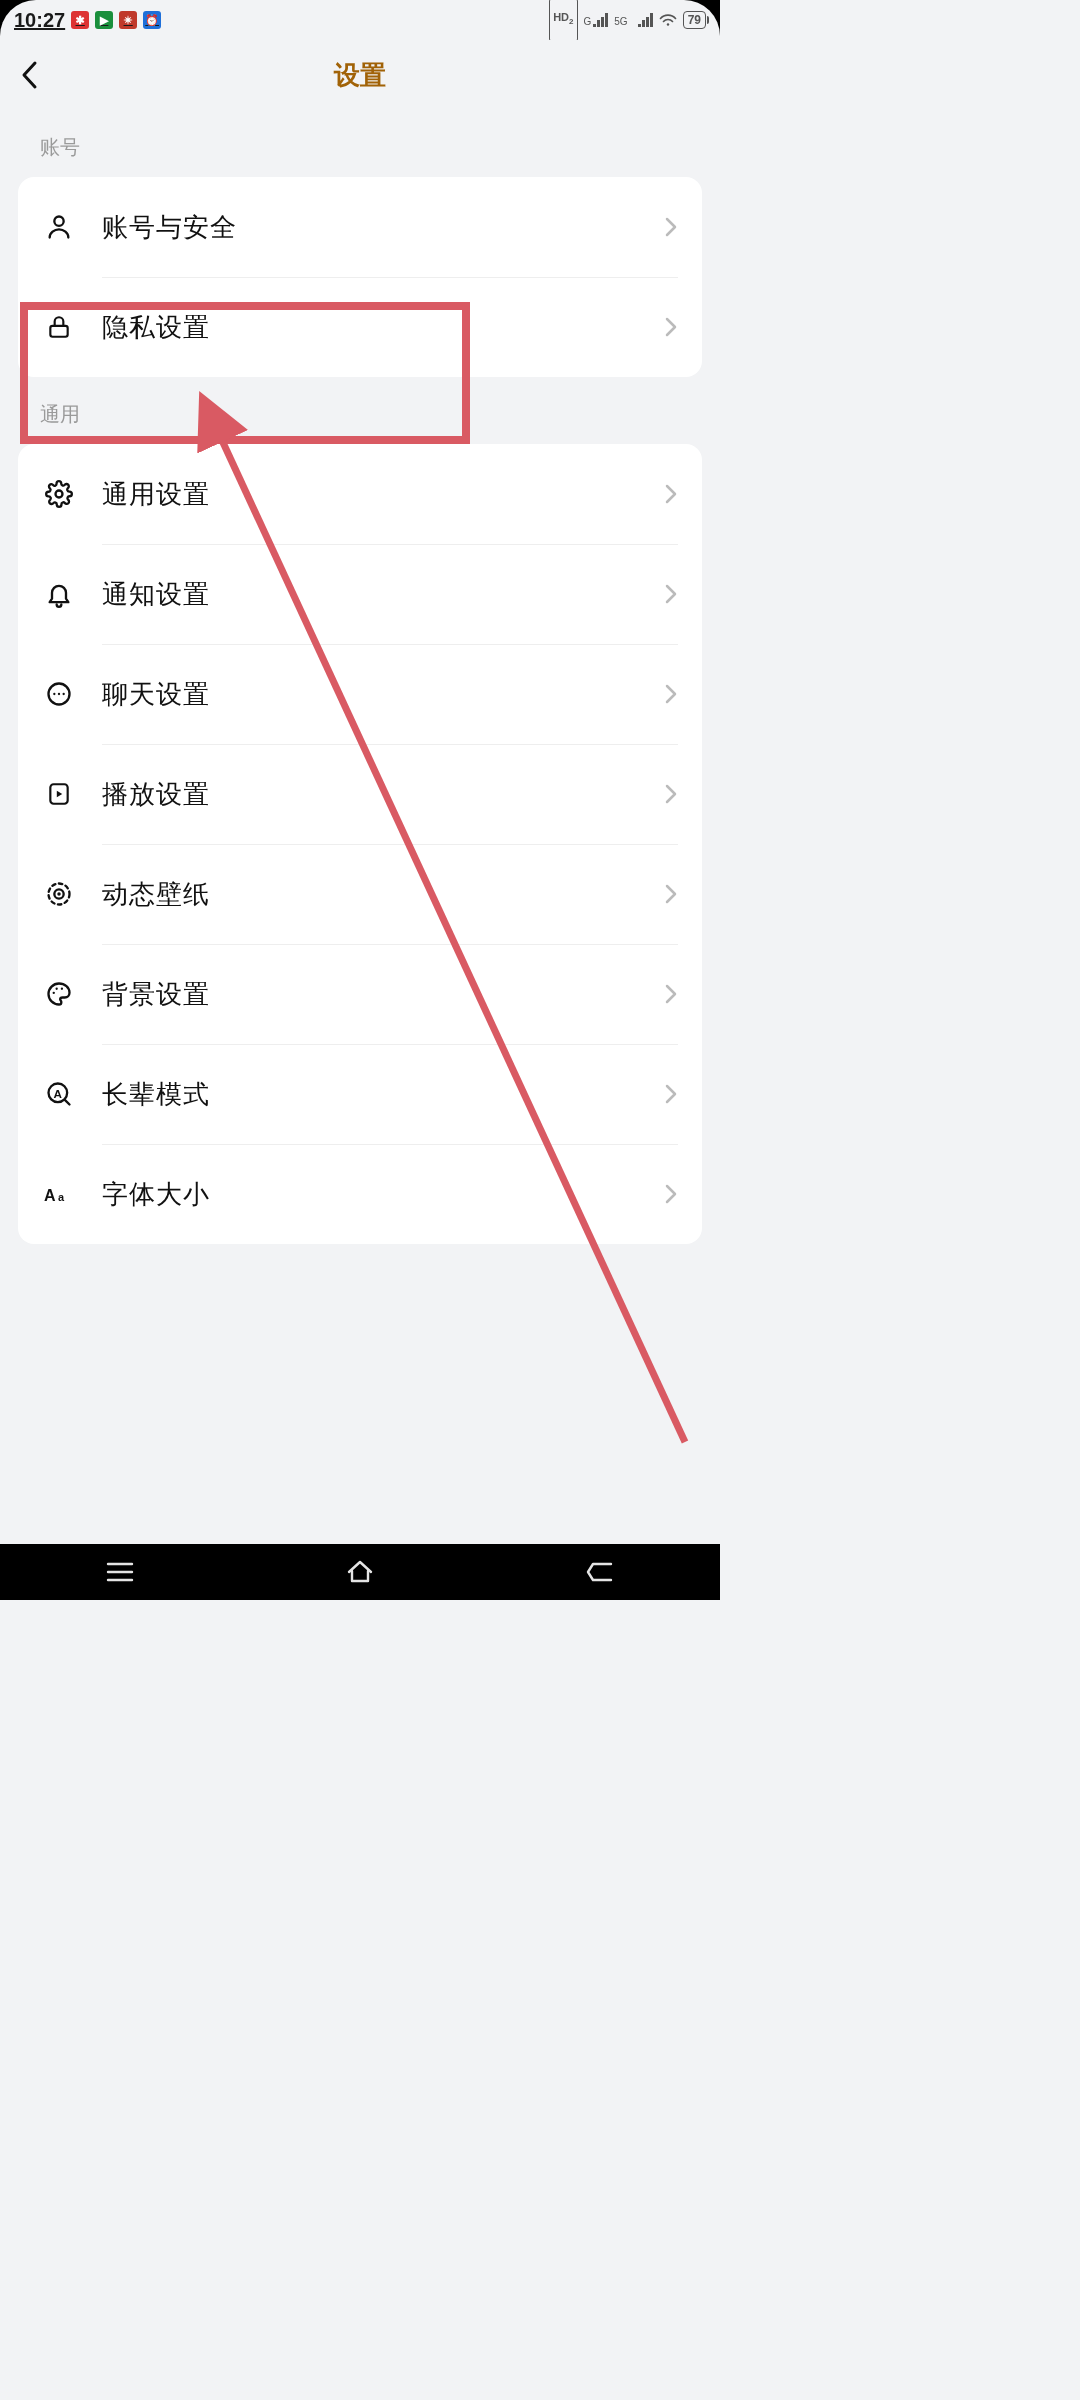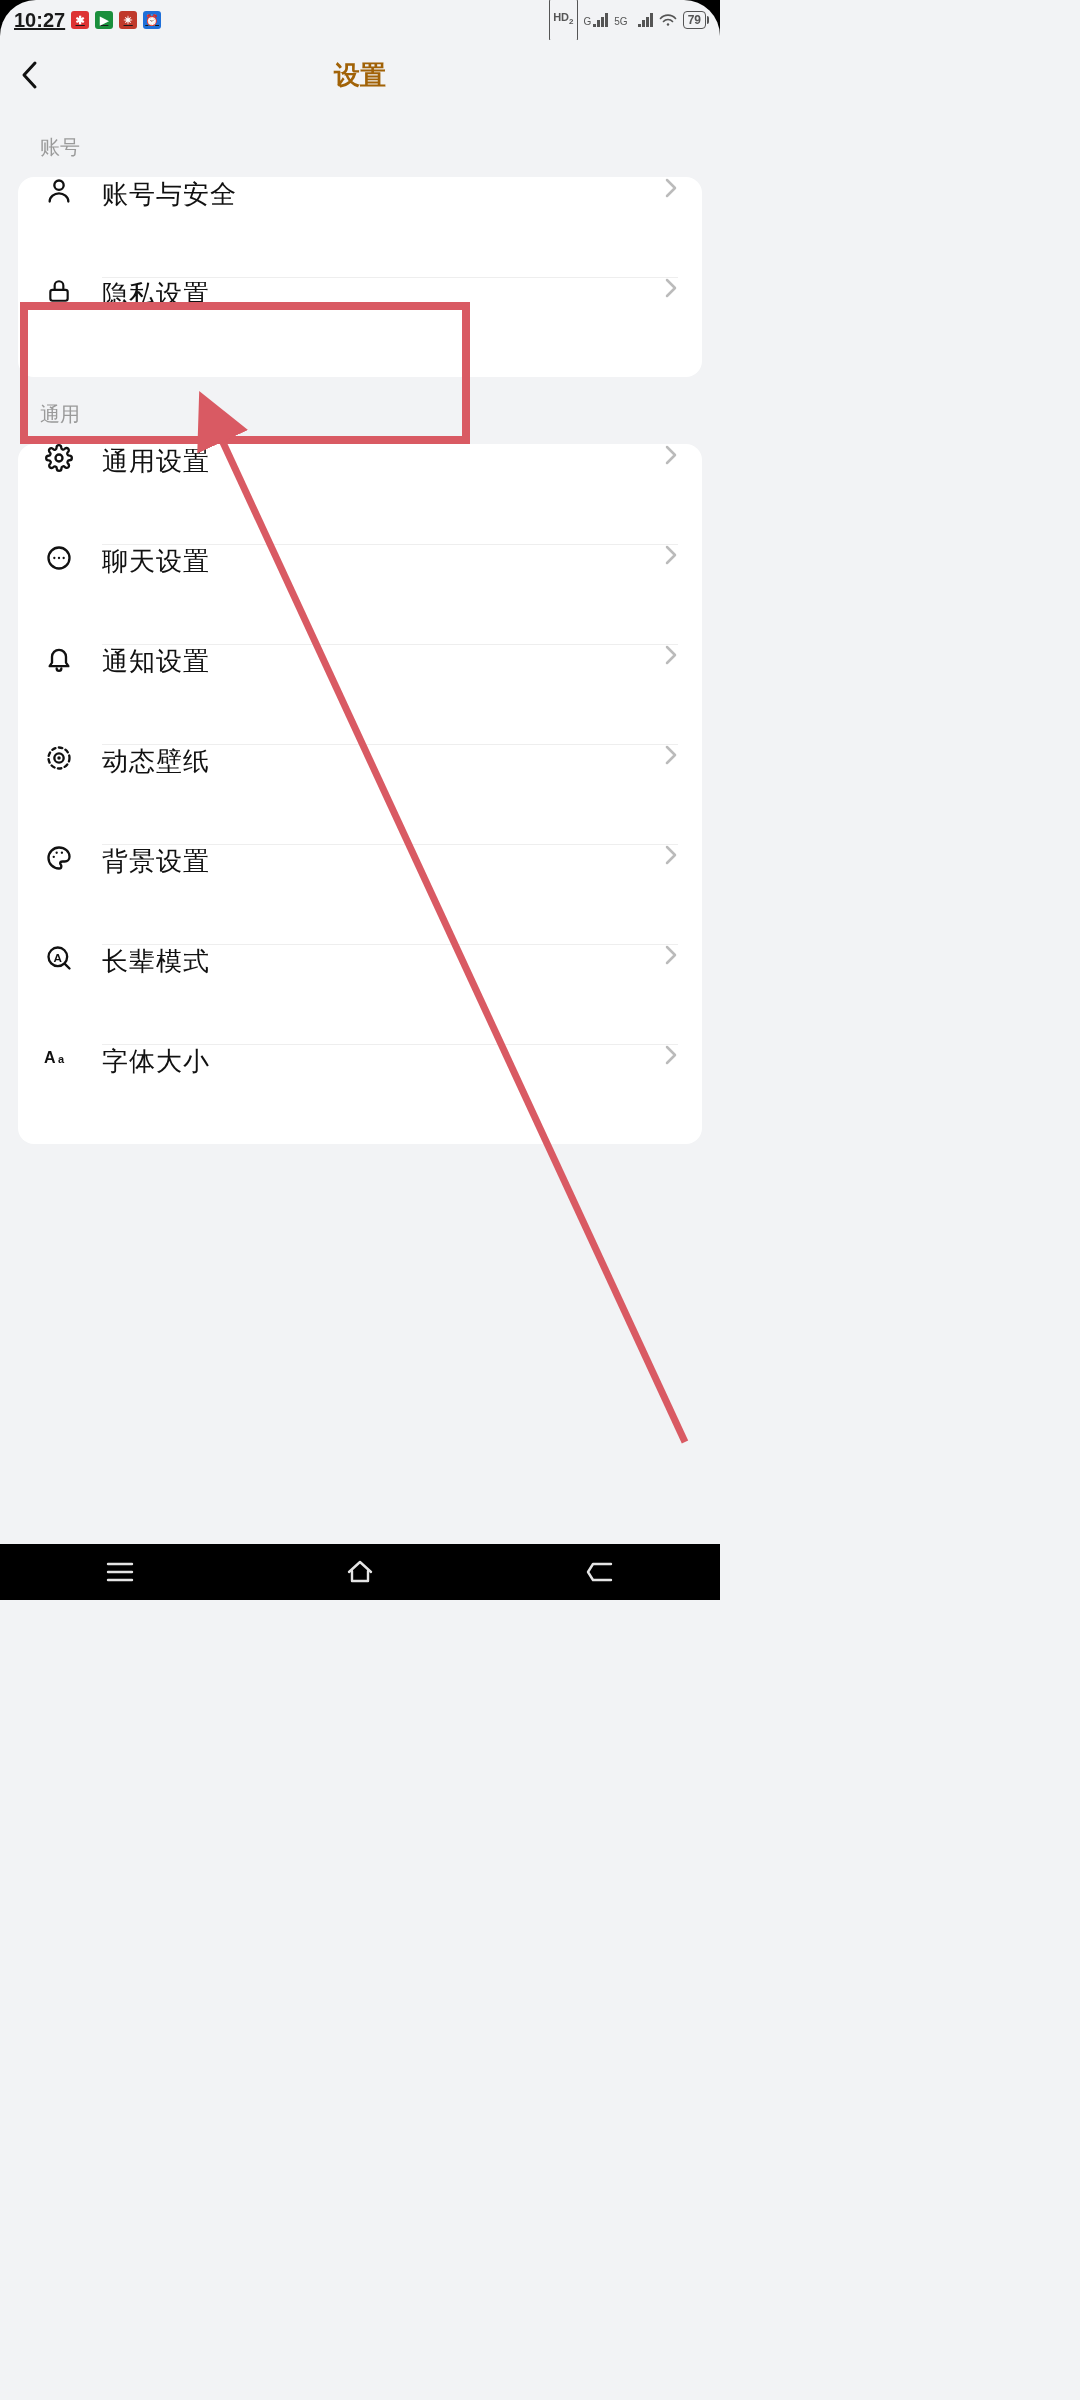--- a/index.html
+++ b/index.html
@@ -138,21 +138,21 @@
       color: #9a9a9a;
     }
     .card {
       margin: 0 18px;
       background: #fff;
       border-radius: 16px;
       overflow: hidden;
     }
     .list-item {
       display: flex;
-      align-items: flex-start;
+      align-items: center;
       height: 100px;
       padding: 0 24px;
       position: relative;
     }
     .list-item + .list-item::before {
       content: "";
       position: absolute;
       left: 84px;
       right: 24px;
       top: 0;
@@ -310,49 +310,63 @@
     <span class="chevron">
       <svg width="14" height="22" viewBox="0 0 14 22">
           <path d="M3 3 L11 11 L3 19" fill="none" stroke="#bbb" stroke-width="2.5" stroke-linecap="round" stroke-linejoin="round"></path>
         </svg>
     </span>
   </div>
 
   <div class="list-item">
     <span class="item-icon">
       <svg width="28" height="28" viewBox="0 0 24 24" fill="none" stroke="#111" stroke-width="2" stroke-linecap="round" stroke-linejoin="round">
+          <path d="M18 16v-5a6 6 0 1 0-12 0v5l-2 3h16z"></path>
+          <path d="M10 21a2 2 0 0 0 4 0"></path>
+        </svg>
+    </span>
+    <span class="item-label">通知设置</span>
+    <span class="chevron">
+      <svg width="14" height="22" viewBox="0 0 14 22">
+          <path d="M3 3 L11 11 L3 19" fill="none" stroke="#bbb" stroke-width="2.5" stroke-linecap="round" stroke-linejoin="round"></path>
+        </svg>
+    </span>
+  </div>
+
+  <div class="list-item">
+    <span class="item-icon">
+      <svg width="28" height="28" viewBox="0 0 24 24" fill="none" stroke="#111" stroke-width="2" stroke-linecap="round" stroke-linejoin="round">
           <circle cx="12" cy="12" r="9"></circle>
           <circle cx="8" cy="12" r="1" fill="#111" stroke="none"></circle>
           <circle cx="12" cy="12" r="1" fill="#111" stroke="none"></circle>
           <circle cx="16" cy="12" r="1" fill="#111" stroke="none"></circle>
         </svg>
     </span>
     <span class="item-label">聊天设置</span>
     <span class="chevron">
       <svg width="14" height="22" viewBox="0 0 14 22">
           <path d="M3 3 L11 11 L3 19" fill="none" stroke="#bbb" stroke-width="2.5" stroke-linecap="round" stroke-linejoin="round"></path>
         </svg>
     </span>
   </div>
 
   <div class="list-item">
     <span class="item-icon">
-      <svg width="28" height="28" viewBox="0 0 24 24" fill="none" stroke="#111" stroke-width="2" stroke-linecap="round" stroke-linejoin="round">
-          <path d="M18 16v-5a6 6 0 1 0-12 0v5l-2 3h16z"></path>
-          <path d="M10 21a2 2 0 0 0 4 0"></path>
-        </svg>
-    </span>
-    <span class="item-label">通知设置</span>
-    <span class="chevron">
-      <svg width="14" height="22" viewBox="0 0 14 22">
-          <path d="M3 3 L11 11 L3 19" fill="none" stroke="#bbb" stroke-width="2.5" stroke-linecap="round" stroke-linejoin="round"></path>
-        </svg>
-    </span>
-  </div>
-
+      <svg width="26" height="28" viewBox="0 0 24 24" fill="none" stroke="#111" stroke-width="2" stroke-linecap="round" stroke-linejoin="round">
+          <rect x="4" y="3" width="16" height="18" rx="3"></rect>
+          <path d="M10 9l5 3-5 3z" fill="#111" stroke="none"></path>
+        </svg>
+    </span>
+    <span class="item-label">播放设置</span>
+    <span class="chevron">
+      <svg width="14" height="22" viewBox="0 0 14 22">
+          <path d="M3 3 L11 11 L3 19" fill="none" stroke="#bbb" stroke-width="2.5" stroke-linecap="round" stroke-linejoin="round"></path>
+        </svg>
+    </span>
+  </div>
 
   <div class="list-item">
     <span class="item-icon">
       <svg width="28" height="28" viewBox="0 0 24 24" fill="none" stroke="#111" stroke-width="2" stroke-linecap="round" stroke-linejoin="round">
           <circle cx="12" cy="12" r="9" stroke-dasharray="3 3"></circle>
           <circle cx="12" cy="12" r="4"></circle>
           <circle cx="12" cy="12" r="1.5" fill="#111" stroke="none"></circle>
         </svg>
     </span>
     <span class="item-label">动态壁纸</span>

